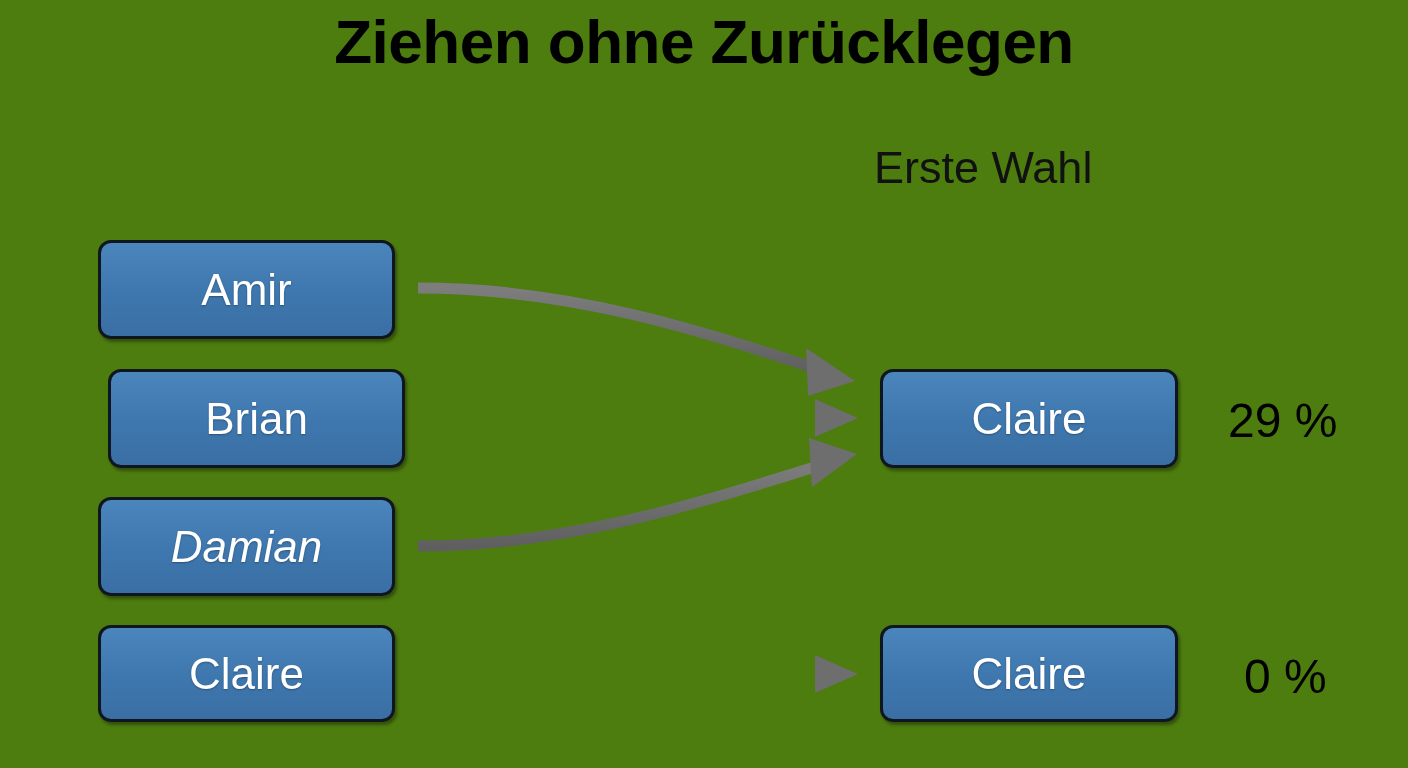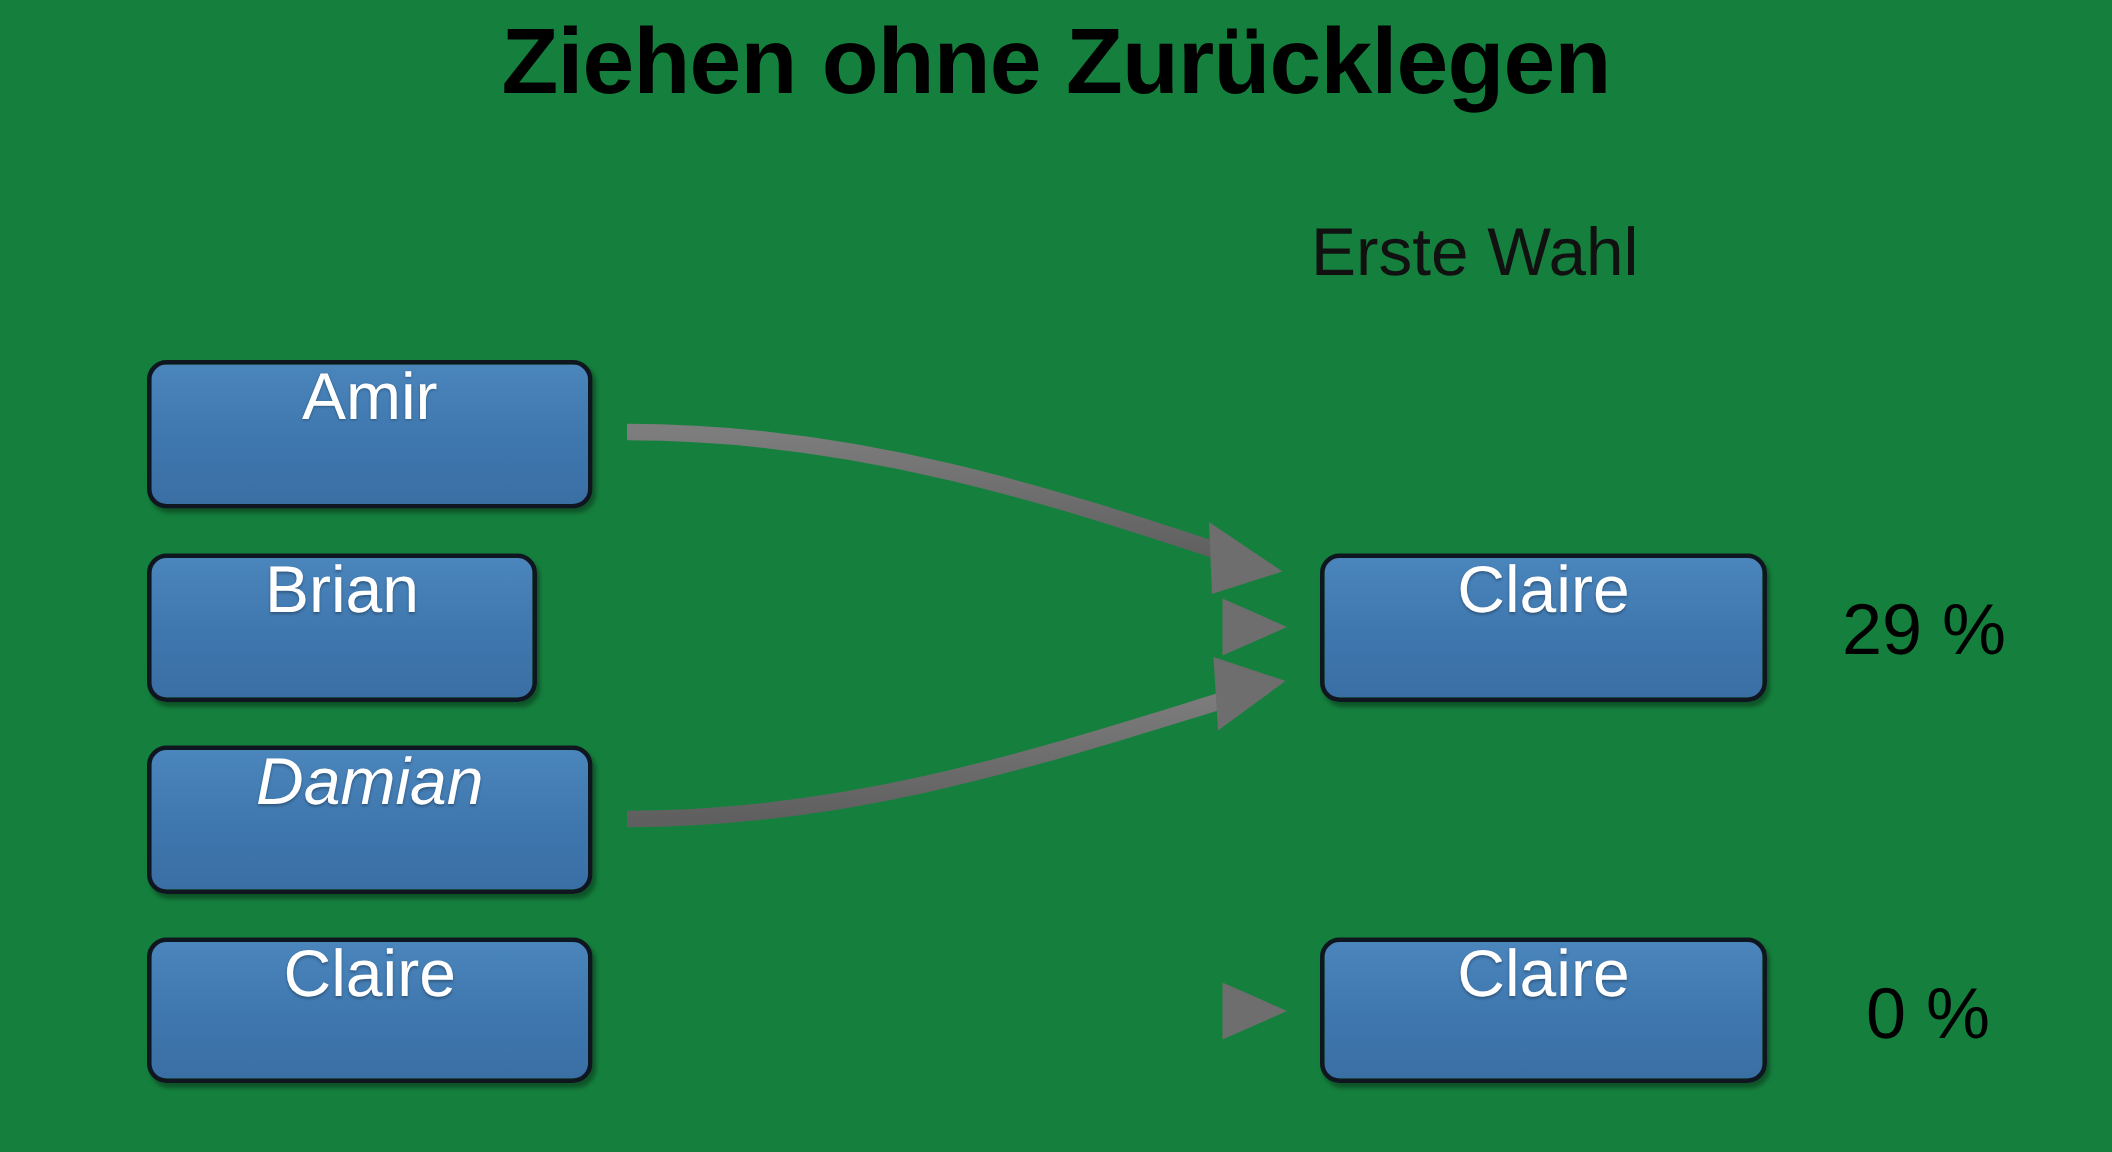--- a/index.html
+++ b/index.html
@@ -4,21 +4,21 @@
 <style>
   html, body {
     margin: 0;
     padding: 0;
     background: #ffffff;
   }
   #canvas {
     position: relative;
     width: 1408px;
     height: 768px;
-    background: #15803d;
+    background: #4d7c0f;
     overflow: hidden;
     font-family: "Liberation Sans", sans-serif;
   }
   #title {
     position: absolute;
     left: 0;
     top: 6px;
     width: 1408px;
     text-align: center;
     font-size: 62px;
@@ -37,20 +37,21 @@
   #header-right { left: 874px; top: 142px; }
 
   .node {
     position: absolute;
     box-sizing: border-box;
     background: linear-gradient(180deg, #4A85BC 0%, #3E77AE 55%, #3A6FA4 100%);
     border: 3px solid #10161f;
     border-radius: 13px;
     box-shadow: 2px 3px 3px rgba(0,0,0,0.35);
     display: flex;
+    align-items: center;
     justify-content: center;
   }
   .node-label {
     color: #ffffff;
     font-size: 44px;
     line-height: 1;
     text-shadow: 0 1px 2px rgba(0,0,0,0.30);
     white-space: nowrap;
   }
   .pct {
@@ -105,21 +106,21 @@
     <g>
       <line x1="418" y1="674" x2="820" y2="674" stroke="url(#gshade)" stroke-width="11"></line>
       <polygon points="815,655 858,674, 815,693" fill="#6e6e6e"></polygon>
     </g>
   </svg>
 
   <div class="node" style="left:98px; top:240px; width:297px; height:99px;">
     <span class="node-label">Amir</span>
   </div>
 
-  <div class="node" style="left:98px; top:369px; width:260px; height:99px;">
+  <div class="node" style="left:108px; top:369px; width:297px; height:99px;">
     <span class="node-label">Brian</span>
   </div>
 
   <div class="node" style="left:98px; top:497px; width:297px; height:99px;font-style:italic;">
     <span class="node-label">Damian</span>
   </div>
 
   <div class="node" style="left:98px; top:625px; width:297px; height:97px;">
     <span class="node-label">Claire</span>
   </div>

